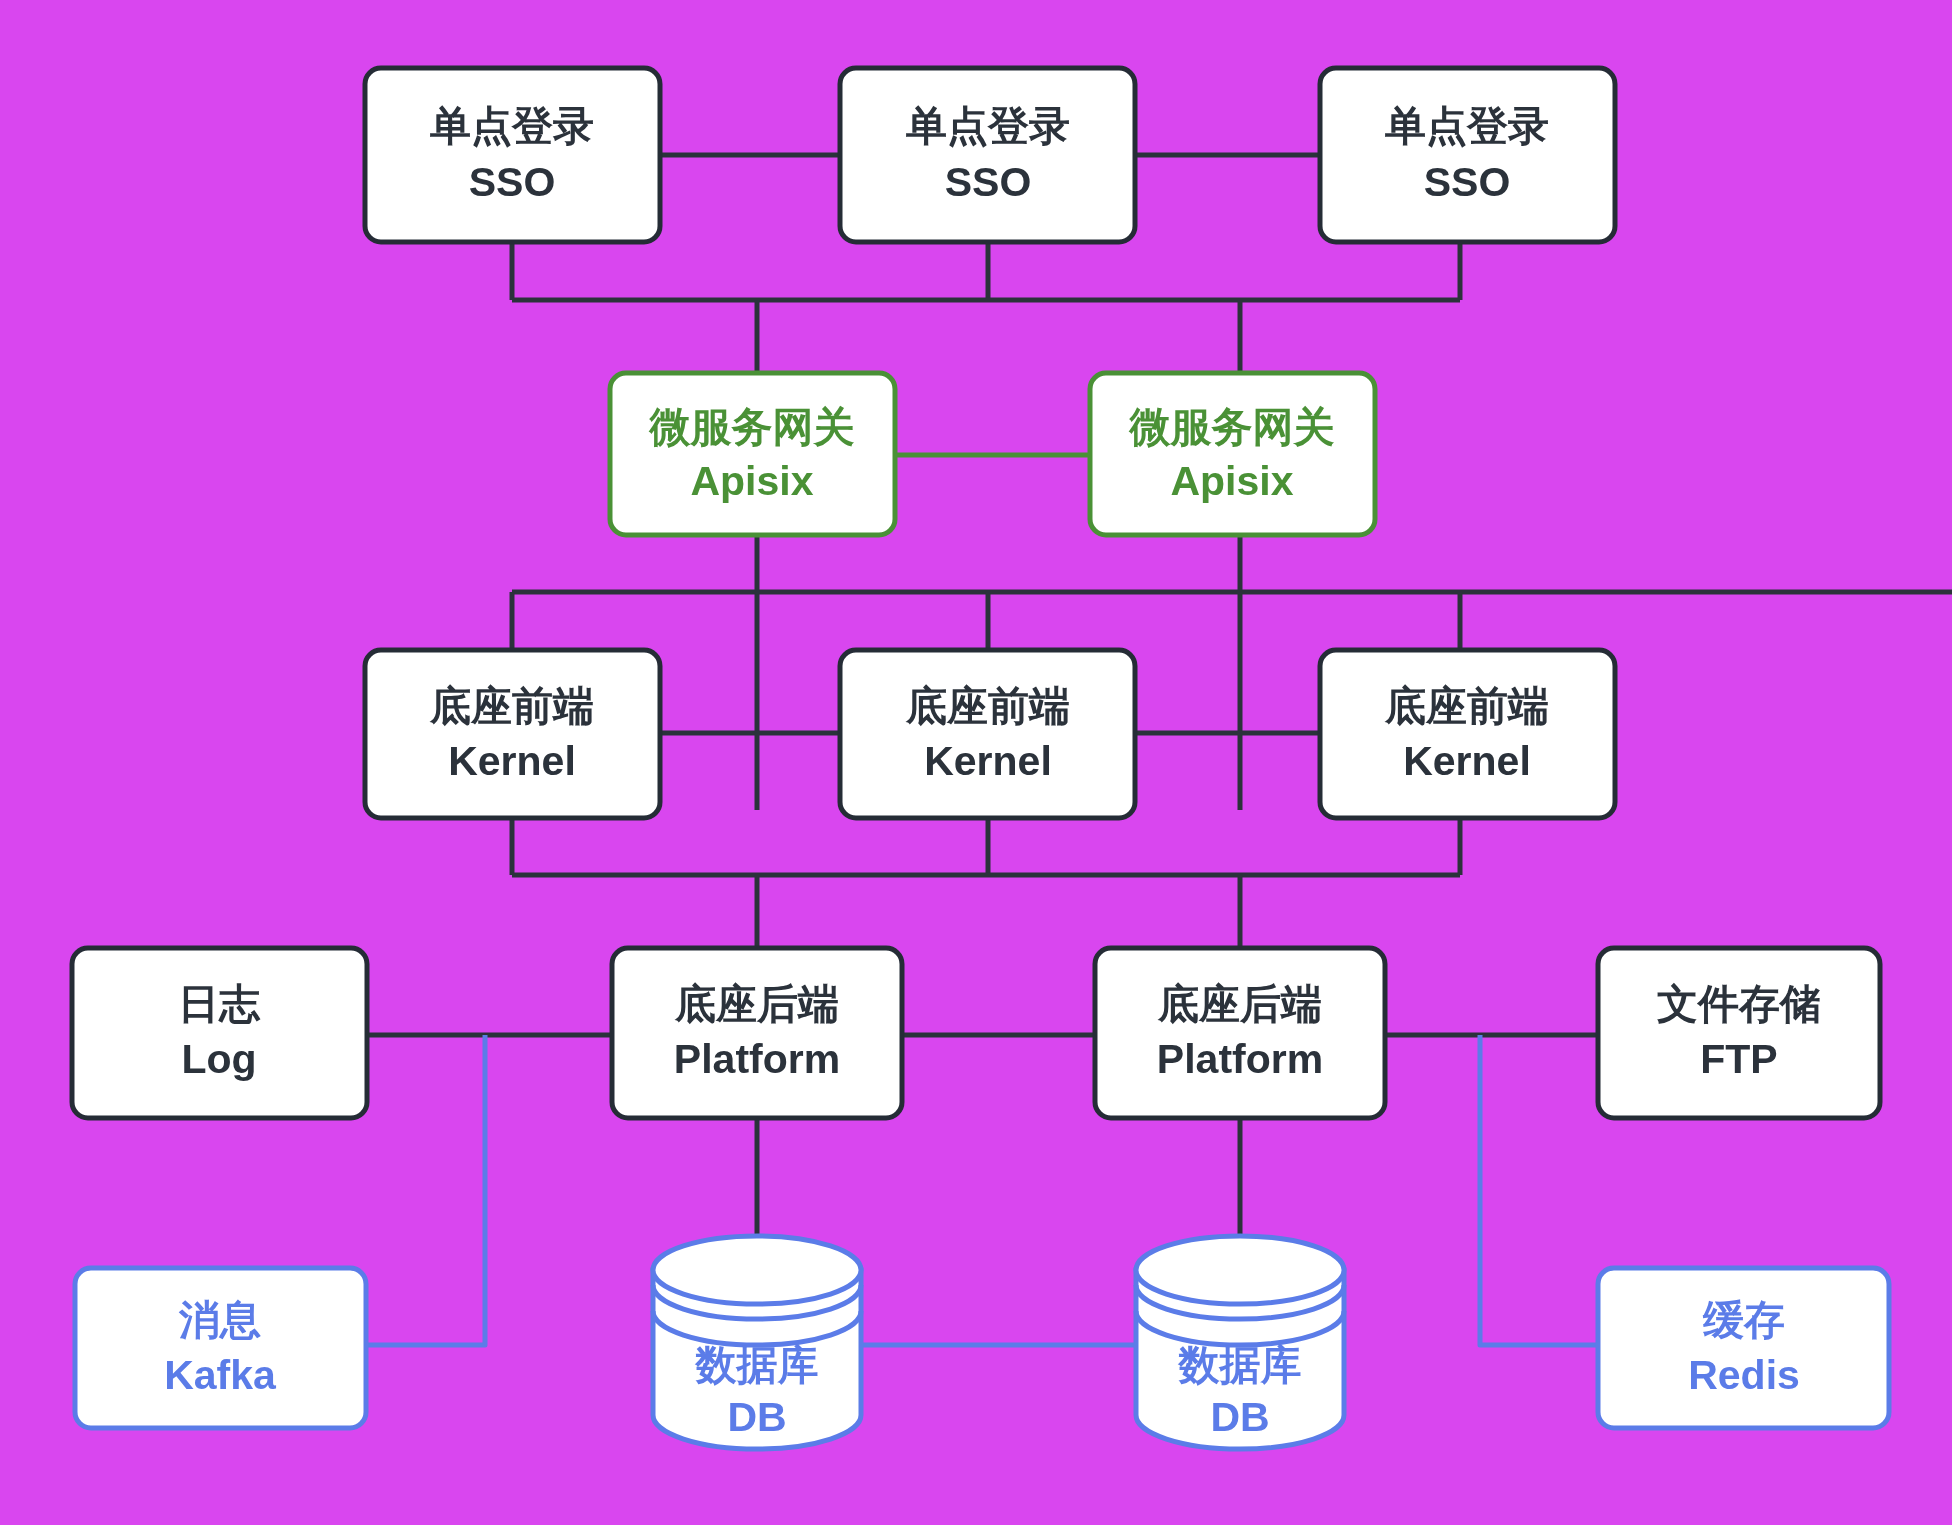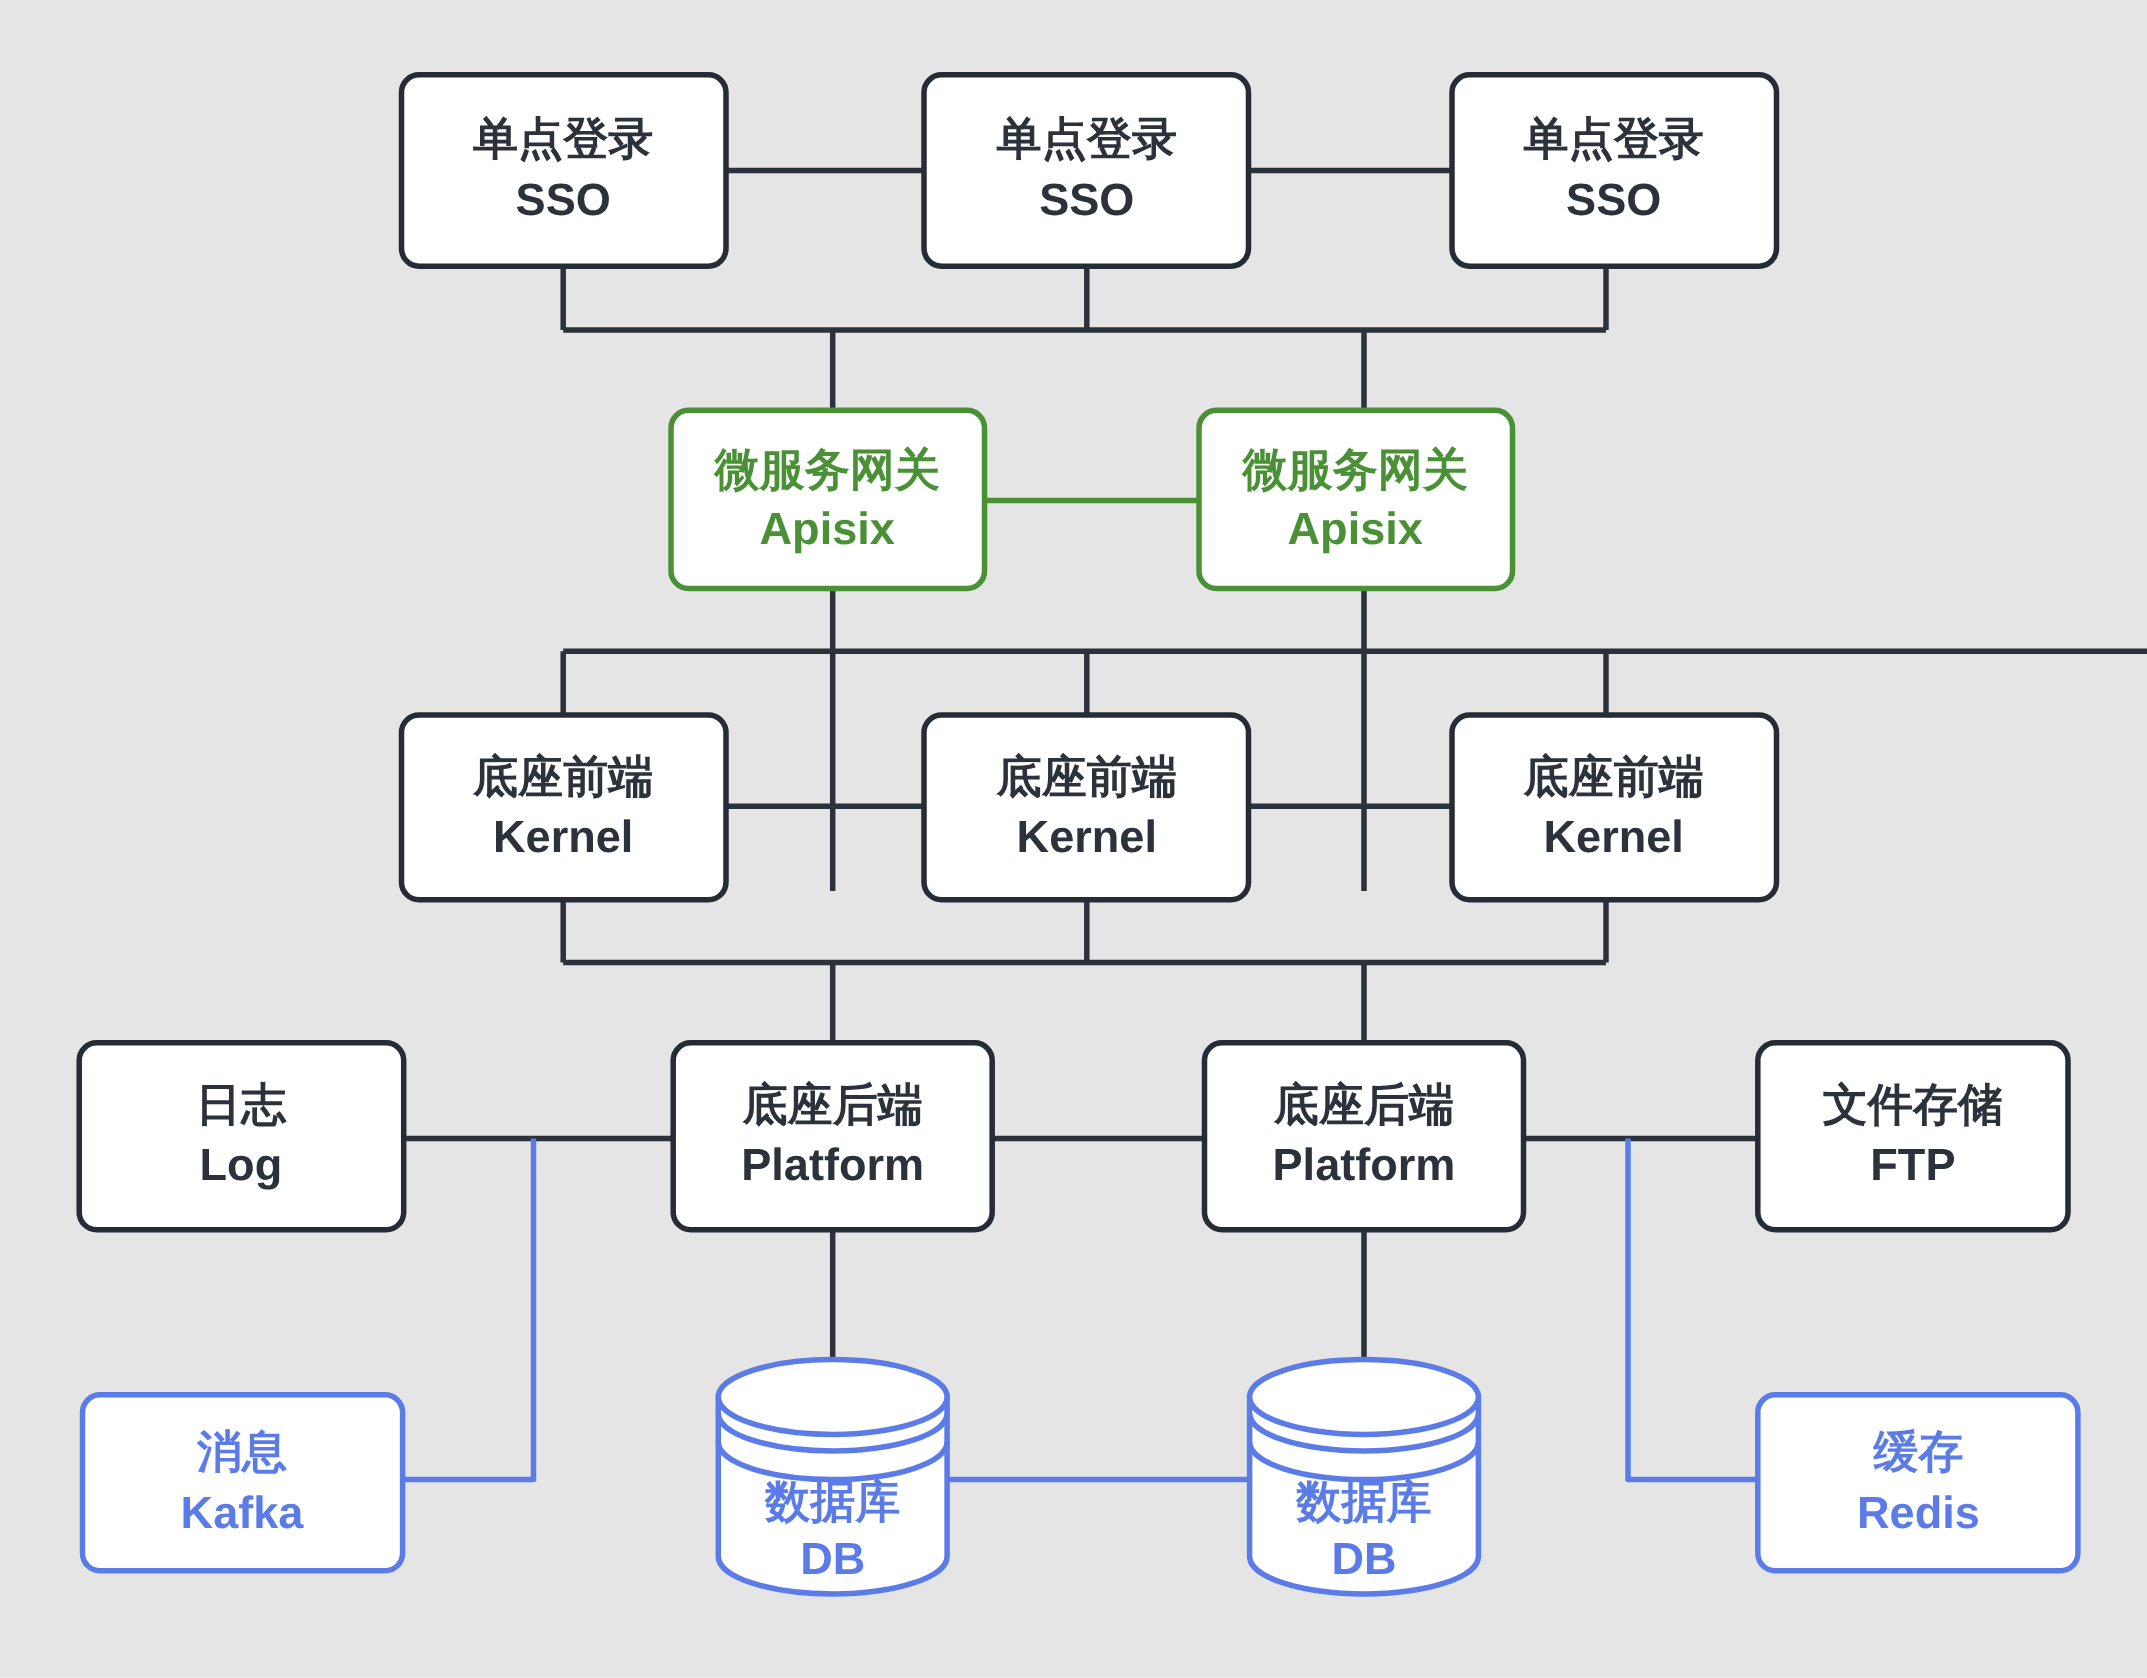--- a/index.html
+++ b/index.html
@@ -10,21 +10,21 @@
   body {
     width: 1952px;
     height: 1525px;
     font-family: "Liberation Sans", sans-serif;
     overflow: hidden;
   }
   #diagram-canvas {
     position: relative;
     width: 1952px;
     height: 1525px;
-    background: #e5e5e5;
+    background: #d946ef;
   }
   svg.layer {
     position: absolute;
     top: 0;
     left: 0;
     width: 1952px;
     height: 1525px;
   }
   .node-label {
     font-family: "Liberation Sans", sans-serif;

